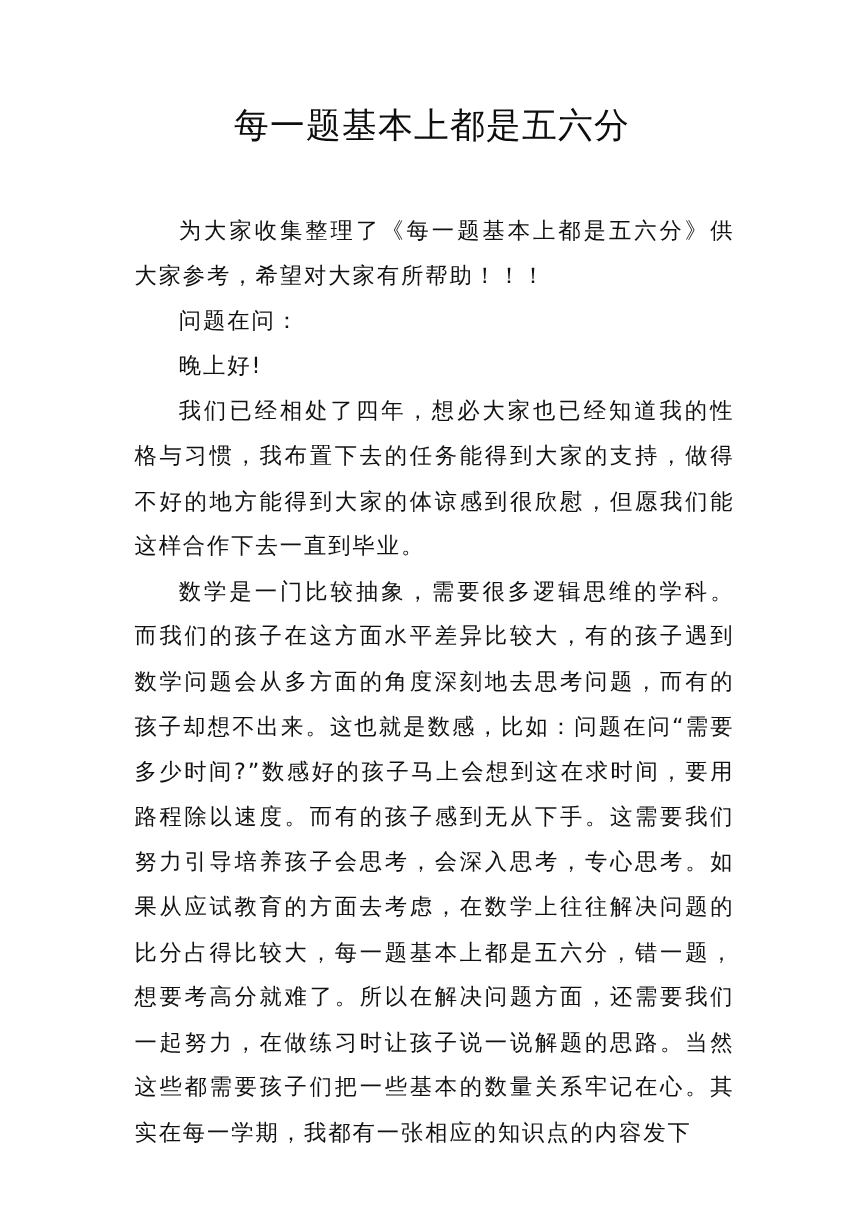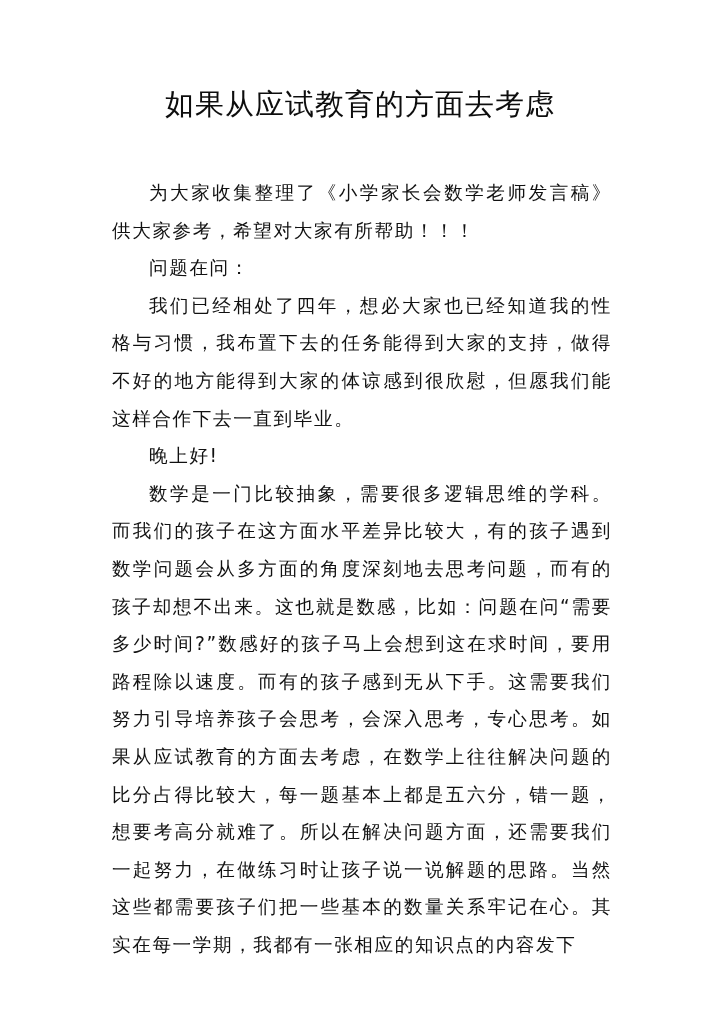--- a/index.html
+++ b/index.html
@@ -51,22 +51,22 @@
       padding: 0;
     }
     .indent {
       text-indent: 37px;
     }
   </style>
 </head>
 <body>
 
 <div class="page">
-  <div class="title">如果从应试教育的方面去考虑</div>
+  <div class="title">每一题基本上都是五六分</div>
 
   <div class="body-text">
-    <p class="indent">为大家收集整理了《小学家长会数学老师发言稿》供大家参考，希望对大家有所帮助！！！</p>
+    <p class="indent">为大家收集整理了《每一题基本上都是五六分》供大家参考，希望对大家有所帮助！！！</p>
     <p class="indent">问题在问：</p>
+    <p class="indent">晚上好!</p>
     <p class="indent">我们已经相处了四年，想必大家也已经知道我的性格与习惯，我布置下去的任务能得到大家的支持，做得不好的地方能得到大家的体谅感到很欣慰，但愿我们能这样合作下去一直到毕业。</p>
-    <p class="indent">晚上好!</p>
     <p class="indent">数学是一门比较抽象，需要很多逻辑思维的学科。而我们的孩子在这方面水平差异比较大，有的孩子遇到数学问题会从多方面的角度深刻地去思考问题，而有的孩子却想不出来。这也就是数感，比如：问题在问“需要多少时间?”数感好的孩子马上会想到这在求时间，要用路程除以速度。而有的孩子感到无从下手。这需要我们努力引导培养孩子会思考，会深入思考，专心思考。如果从应试教育的方面去考虑，在数学上往往解决问题的比分占得比较大，每一题基本上都是五六分，错一题，想要考高分就难了。所以在解决问题方面，还需要我们一起努力，在做练习时让孩子说一说解题的思路。当然这些都需要孩子们把一些基本的数量关系牢记在心。其实在每一学期，我都有一张相应的知识点的内容发下</p>
   </div>
 </div>
 
 </body></html>

